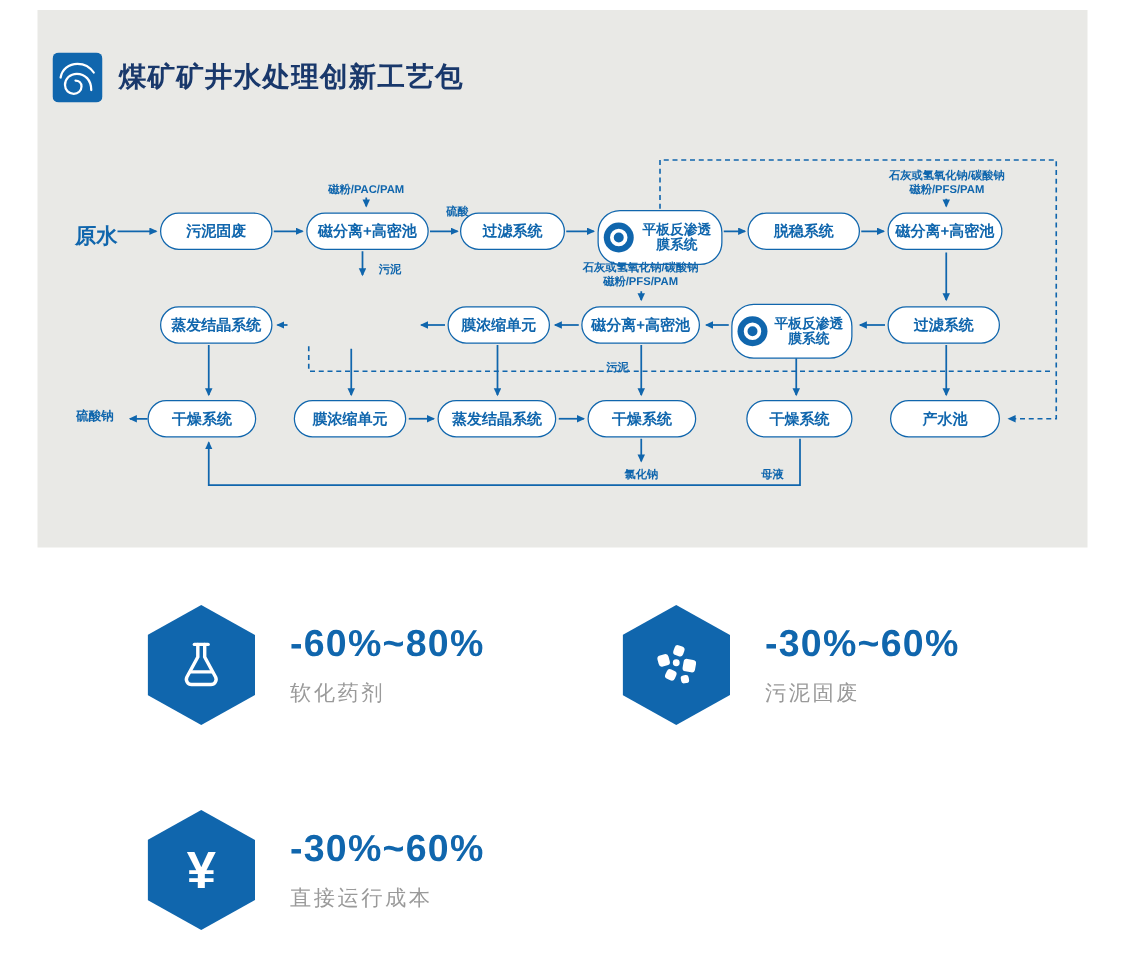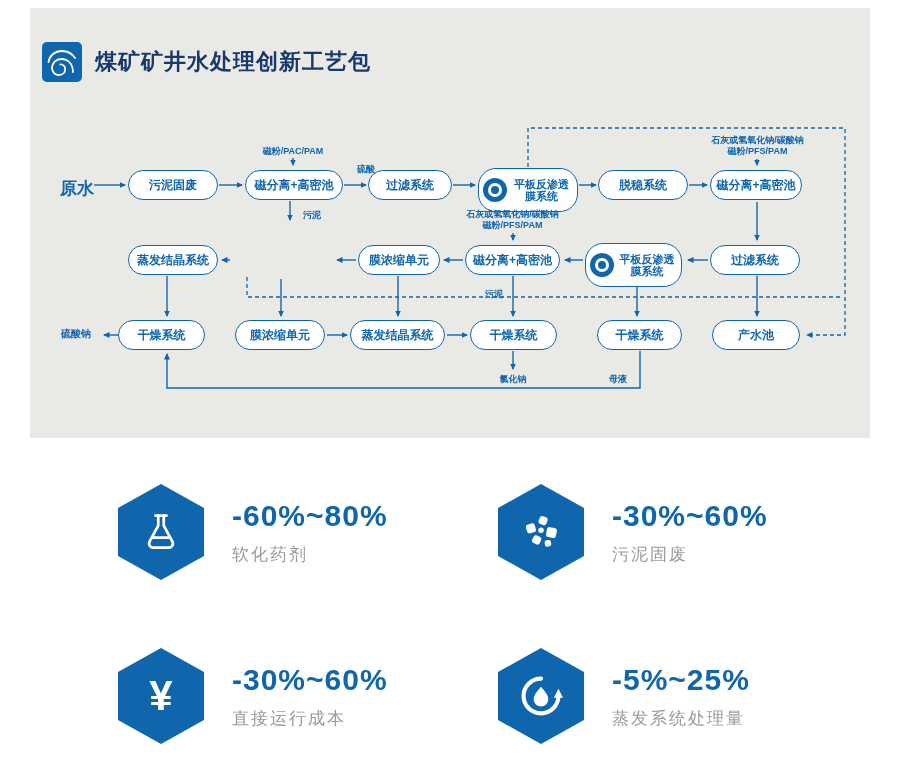--- a/index.html
+++ b/index.html
@@ -179,27 +179,14 @@
   <div class="stat" style="left:118px;top:648px">
     <div class="hex">
       <span class="yuan">¥</span>
     </div>
     <div class="stat-text">
       <div class="stat-value">-30%~60%</div>
       <div class="stat-label">直接运行成本</div>
     </div>
   </div>
 
-  <div class="stat" style="left:498px;top:648px">
-    <div class="hex">
-      <svg width="44" height="44" viewBox="0 0 48 48">
-        <path d="M24 5A19 19 0 1 0 43 24" fill="none" stroke="#fff" stroke-width="4.5" stroke-linecap="round"></path>
-        <path d="M38 26L48 26 43 16Z" fill="#fff"></path>
-        <path d="M24 14c4.5 5.5 8 9 8 13.5a8 8 0 0 1-16 0C16 23 19.5 19.5 24 14z" fill="#fff"></path>
-      </svg>
-    </div>
-    <div class="stat-text">
-      <div class="stat-value">-5%~25%</div>
-      <div class="stat-label">蒸发系统处理量</div>
-    </div>
-  </div>
 
 </div>
 
 </body></html>

